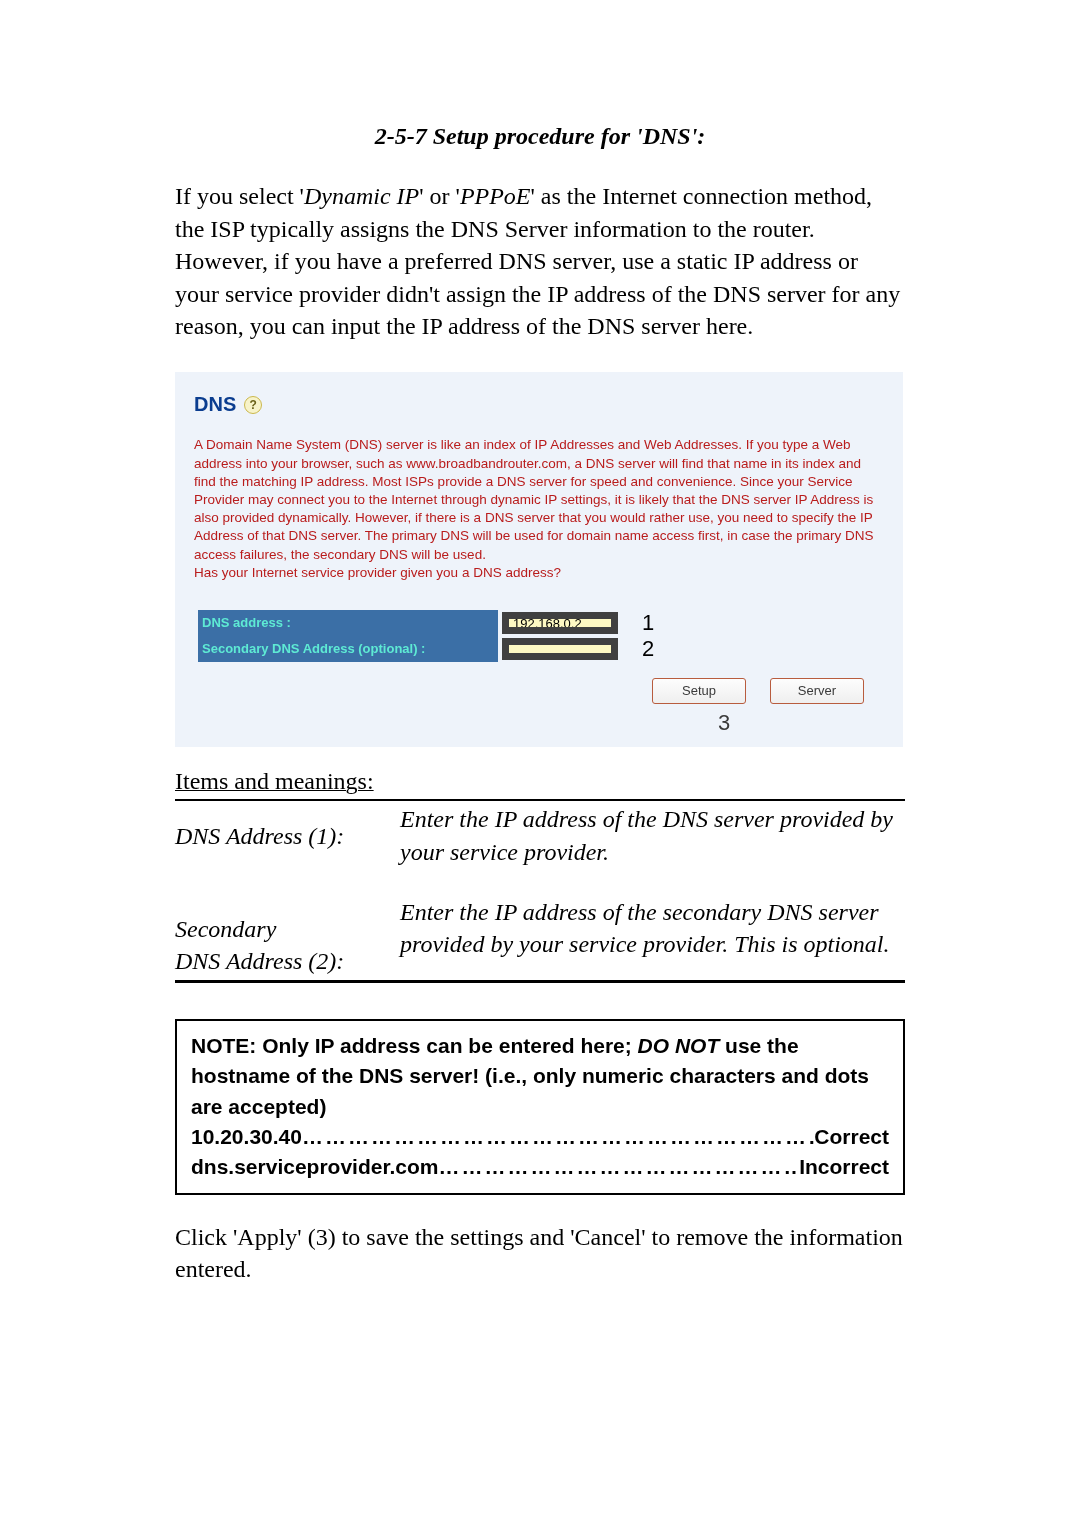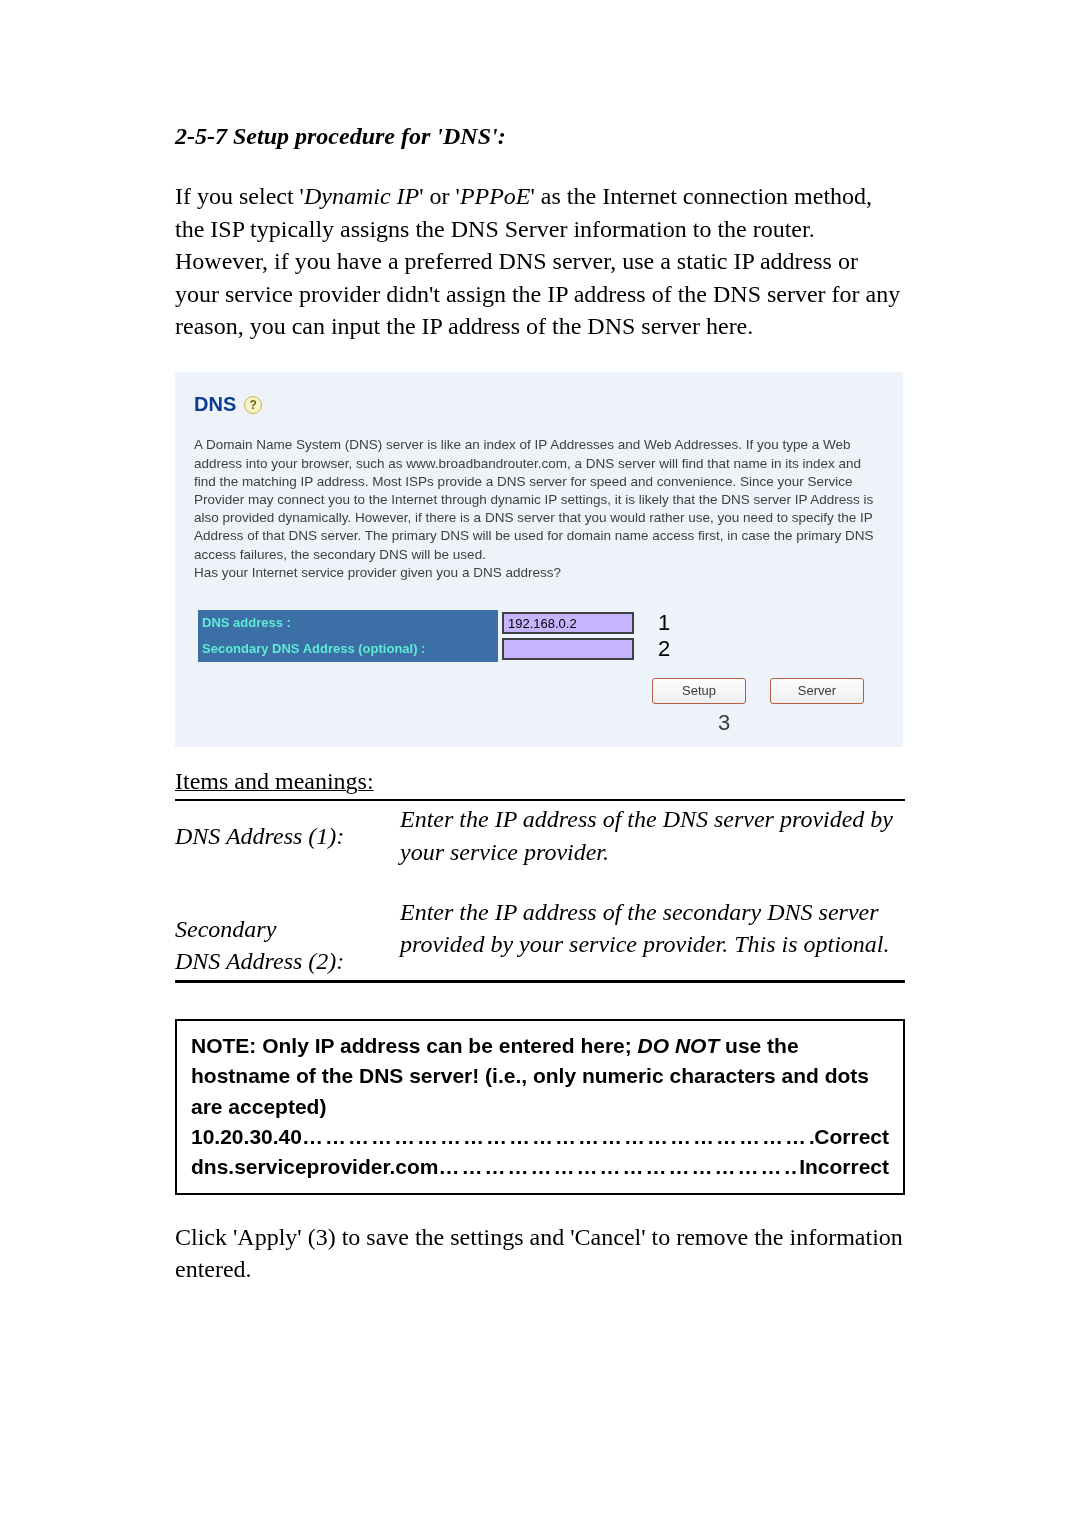--- a/index.html
+++ b/index.html
@@ -10,20 +10,21 @@
     width: 1080px;
     min-height: 1527px;
     padding: 120px 175px 60px 175px;
     font-size: 24px;
     line-height: 1.35;
   }
   .section-heading {
     font-weight: bold;
     font-style: italic;
     margin-bottom: 28px;
+    text-align: center;
   }
   .intro-para { margin-bottom: 30px; }
   .italic { font-style: italic; }
   .screenshot {
     background: #eef3fa;
     border: 1px solid #eef3fa;
     width: 728px;
     padding: 18px 18px 8px 18px;
     font-family: Arial, Helvetica, sans-serif;
     color: #3a3a3a;
@@ -42,21 +43,21 @@
   }
   .help-icon {
     width: 18px; height: 18px; border-radius: 50%;
     background: #f7f3c9;
     border: 1px solid #cbb84d;
     display: inline-flex; align-items: center; justify-content: center;
     font-size: 12px; color: #6a611a; font-weight: bold;
   }
   .shot-desc {
     font-size: 13.5px;
-    color: #404040;
+    color: #b91c1c;
     line-height: 1.35;
     margin-bottom: 28px;
   }
   .shot-form-table {
     width: 480px;
     margin: 0 0 0 4px;
     font-size: 13px;
   }
   .shot-row {
     display: flex;
@@ -69,26 +70,26 @@
     color: #5eead4;
     padding: 4px 8px 4px 4px;
     font-weight: bold;
   }
   .shot-input-cell {
     flex: 1;
     padding: 2px 0 2px 4px;
     display: flex; align-items: center;
   }
   .shot-input {
-    width: 132px;
+    width: 116px;
     height: 22px;
-    border: 2px solid #404040;
+    border: 7px solid #404040;
     font-size: 13px;
     padding: 0 4px;
-    background: #c4b5fd;
+    background: #fef9c3;
   }
   .shot-num {
     margin-left: 24px;
     font-family: Arial, sans-serif;
     font-size: 22px;
     color: #000;
   }
   .shot-btn-row {
     display: flex;
     justify-content: flex-end;

